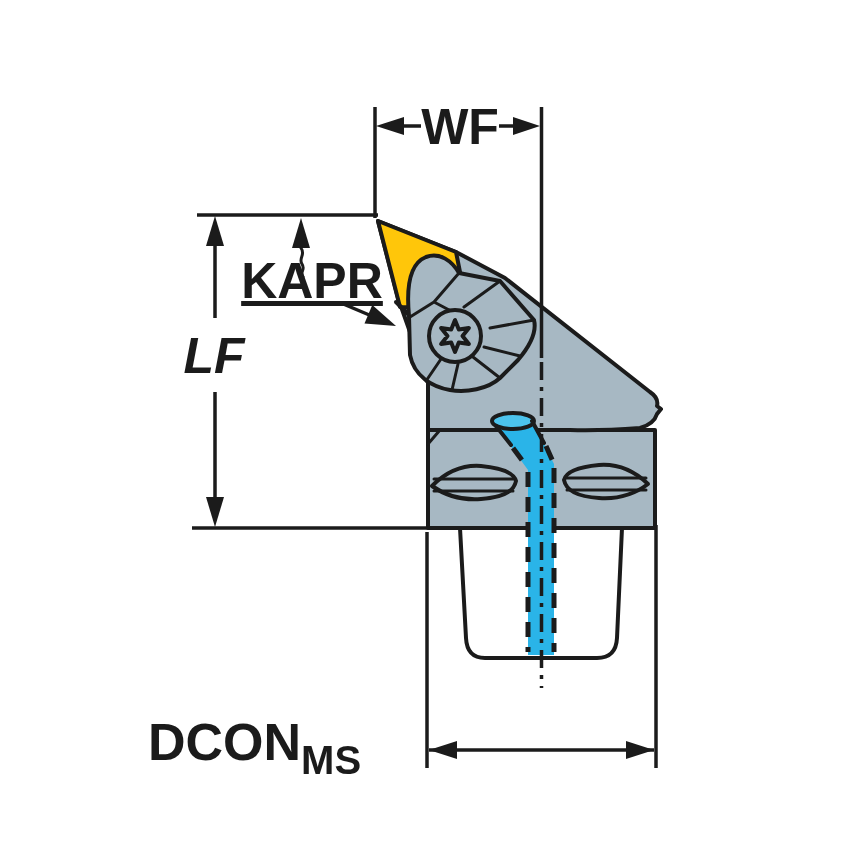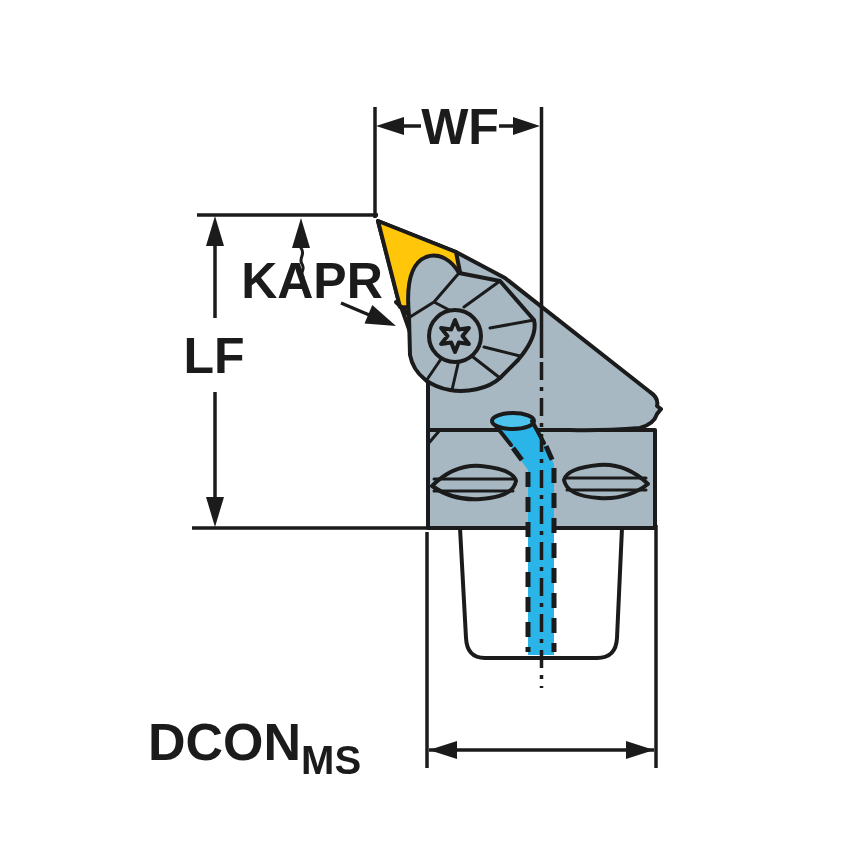--- a/index.html
+++ b/index.html
@@ -135,19 +135,19 @@
     <g>
       <path class="dim" d="M 427 532 L 427 768"></path>
       <path class="dim" d="M 656 525 L 656 768"></path>
       <path class="dim" d="M 429 750 L 654 750"></path>
       <polygon class="arrow" points="429,750 457,741 457,759"></polygon>
       <polygon class="arrow" points="654,750 626,741 626,759"></polygon>
     </g>
   </svg>
 
   <div class="dim-label" style="left:460px;top:127px;">WF</div>
-  <div class="dim-label" style="left:312px;top:281px;">KAPR</div>
-  <div class="dim-label" style="left:214px;top:356px;">LF</div>
+  <div class="dim-label" style="left:312px;top:281px;text-decoration:underline;">KAPR</div>
+  <div class="dim-label" style="left:214px;top:356px;font-style:italic;">LF</div>
   <div id="dcon-label">
     <span class="main">DCON</span>
     <span class="sub">MS</span>
   </div>
 </div>
 
 </body></html>

